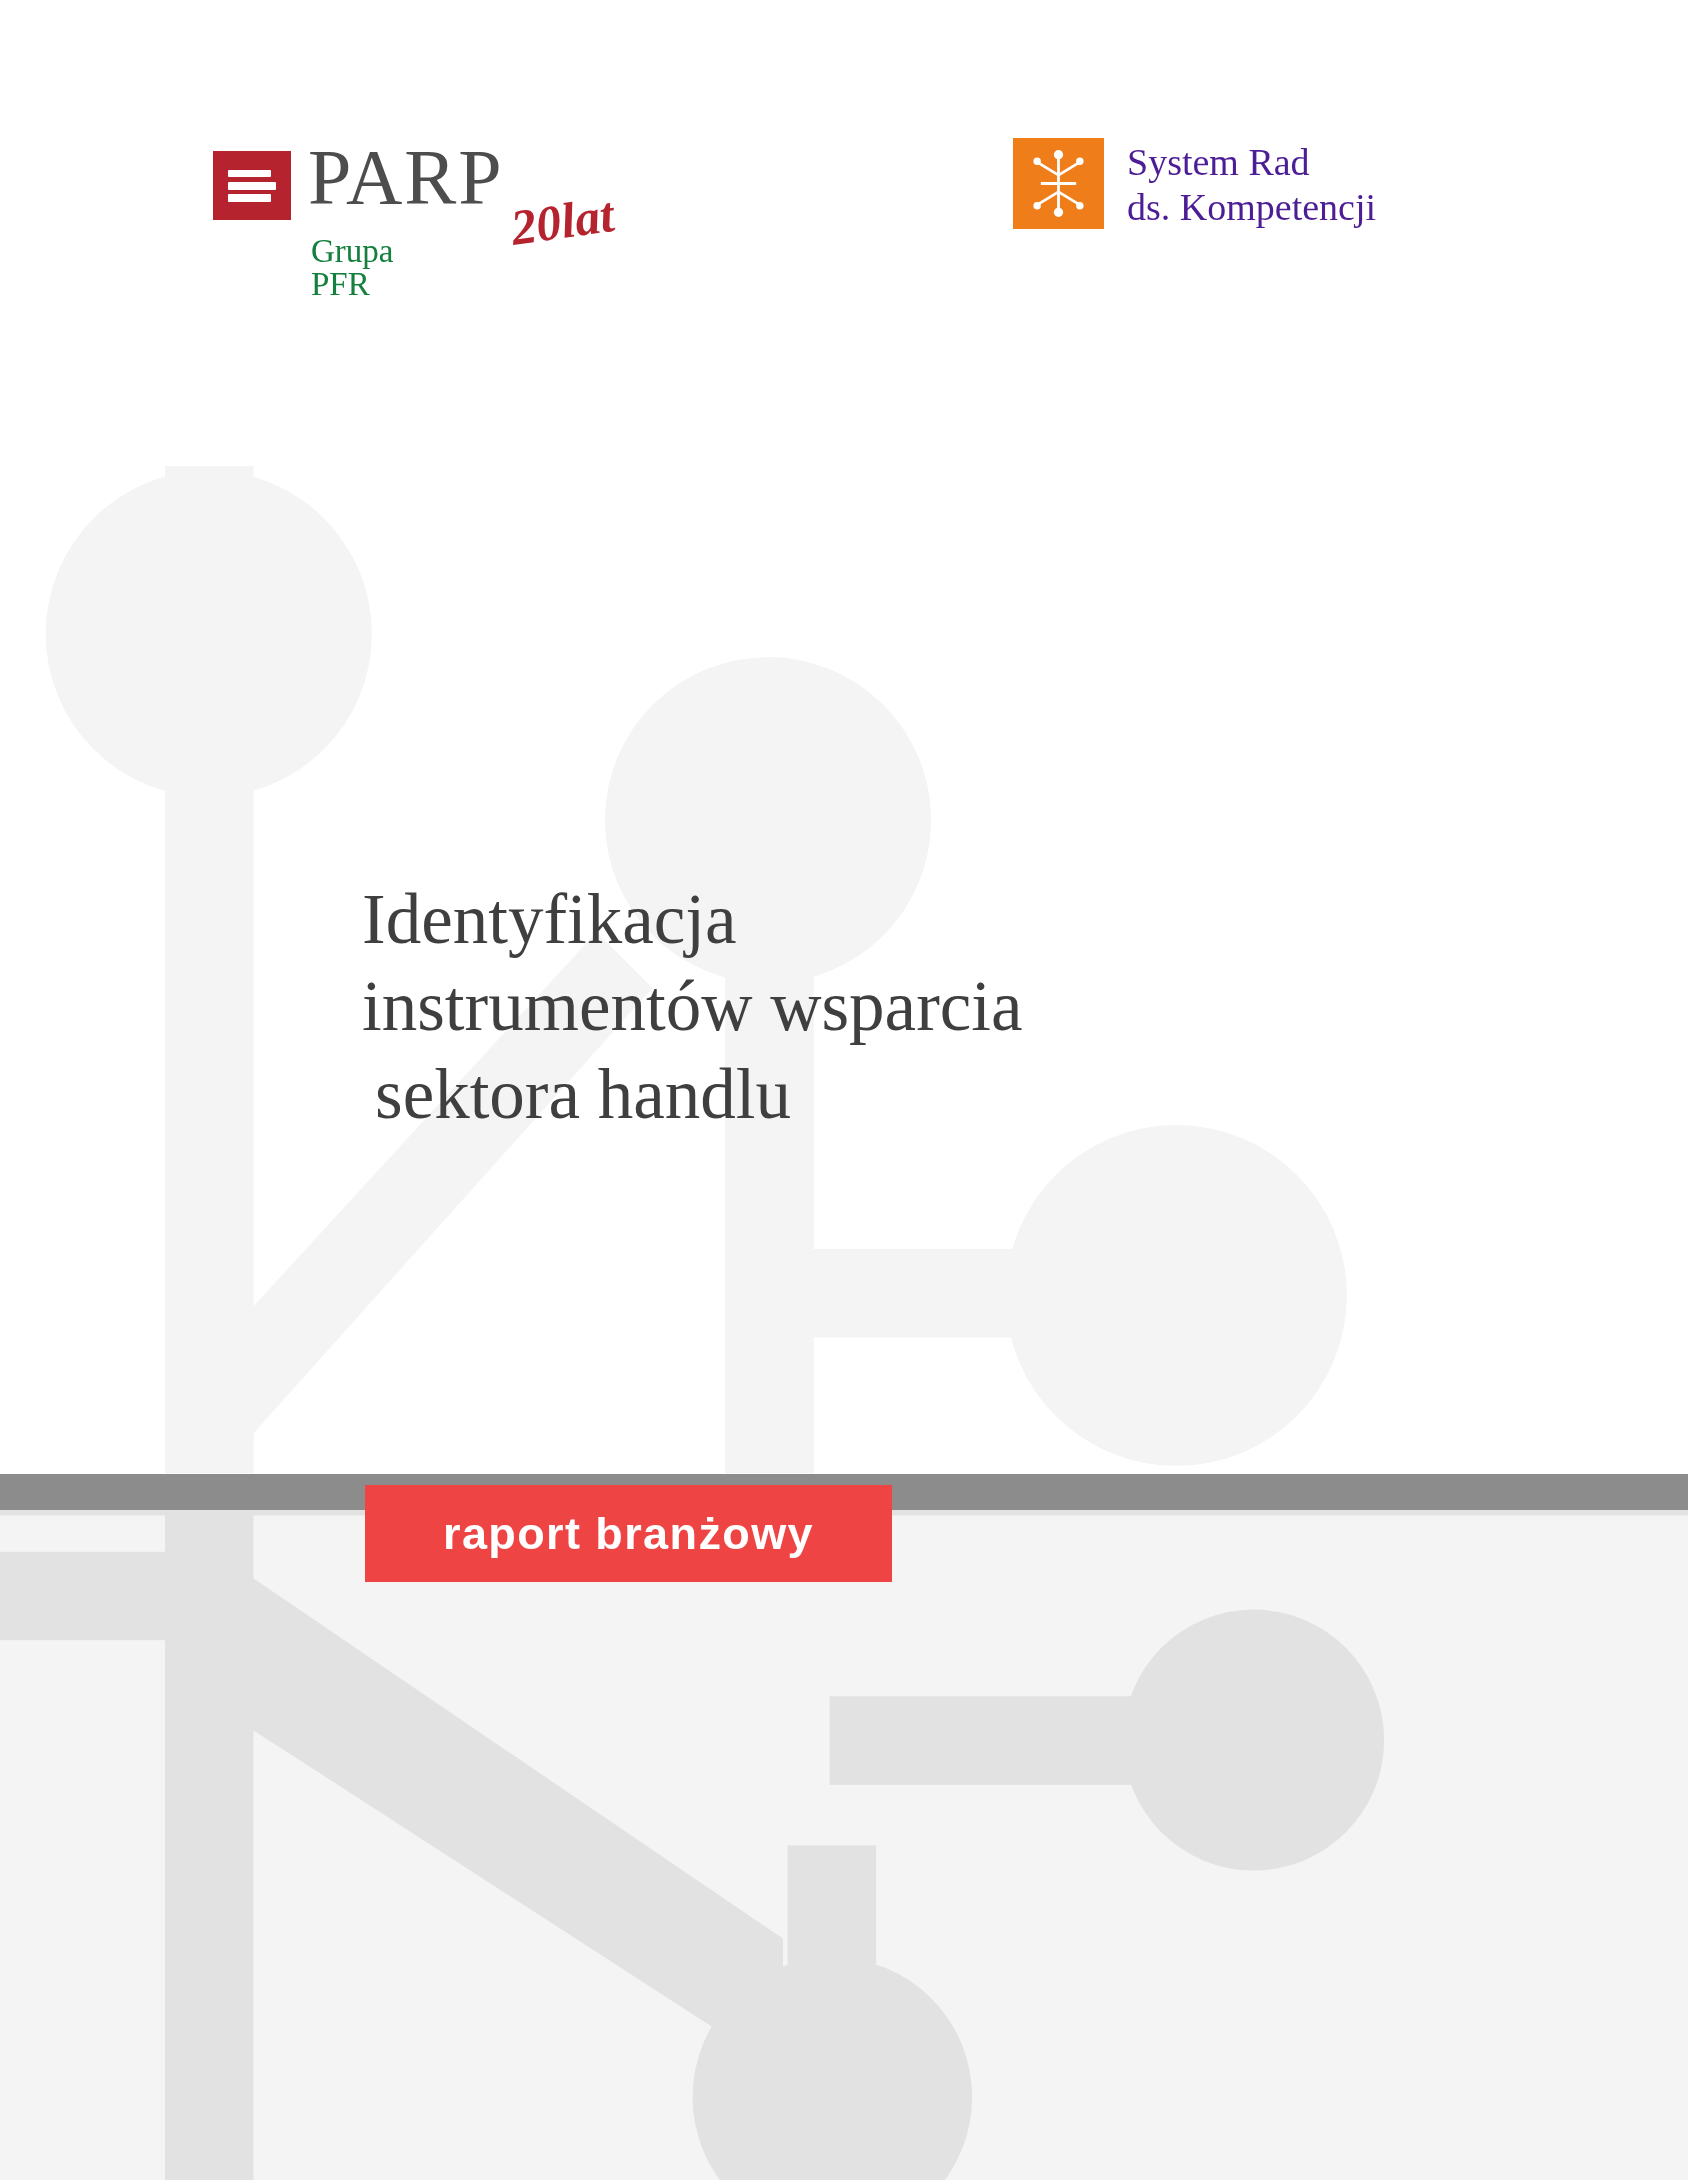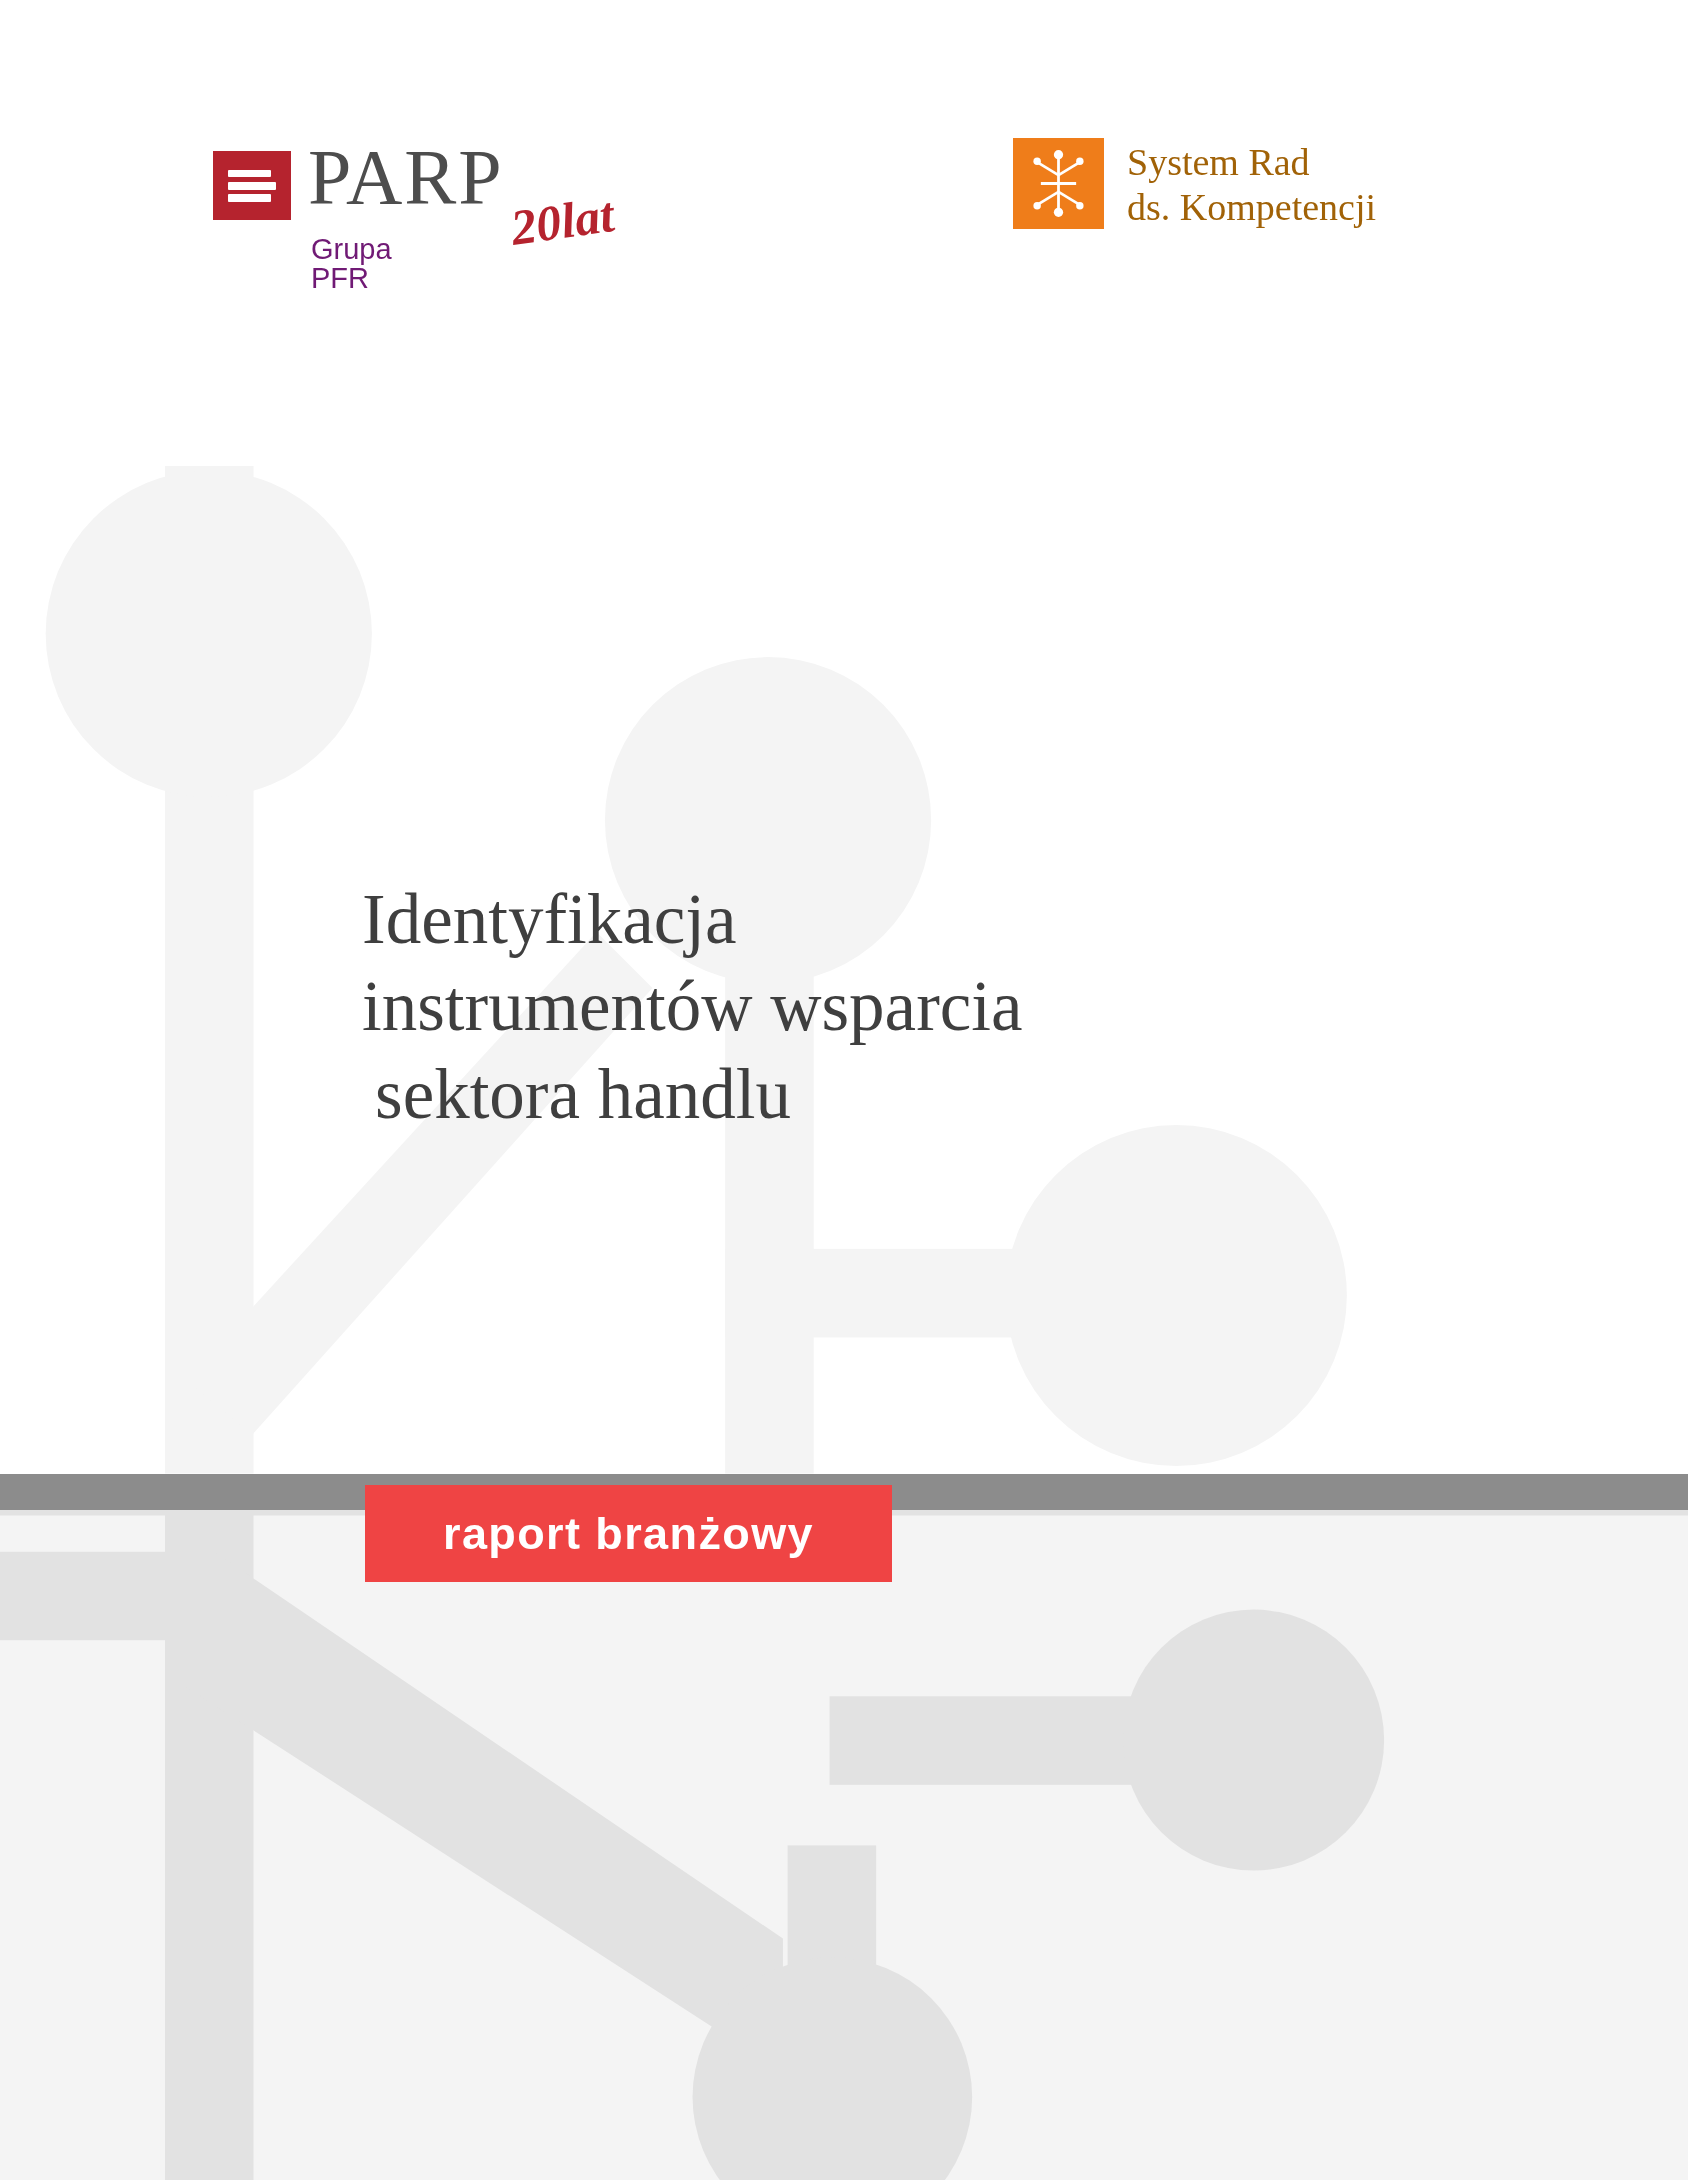--- a/index.html
+++ b/index.html
@@ -91,23 +91,23 @@
     font-weight: bold;
     font-size: 50px;
     color: #b5232e;
     transform: rotate(-8deg);
     line-height: 1;
   }
   .parp-sub {
     position: absolute;
     left: 98px;
     top: 97px;
-    font-family: Liberation Sans, sans-serif;
-    font-size: 29px;
-    color: #701a75;
+    font-family: Liberation Serif, serif;
+    font-size: 33px;
+    color: #15803d;
     line-height: 1;
   }
 
   .srk-logo {
     position: absolute;
     left: 1013px;
     top: 138px;
   }
   .srk-mark {
     position: absolute;
@@ -117,21 +117,21 @@
     height: 91px;
     background: #ef7d1a;
   }
   .srk-text {
     position: absolute;
     left: 114px;
     top: 1.9px;
     font-family: "Liberation Serif", serif;
     font-size: 38px;
     line-height: 1.18;
-    color: #a16207;
+    color: #4c1d95;
     white-space: nowrap;
   }
 
   
   .title-block {
     position: absolute;
     left: 362px;
     top: 876px;
     width: 1156px;
     z-index: 6;

